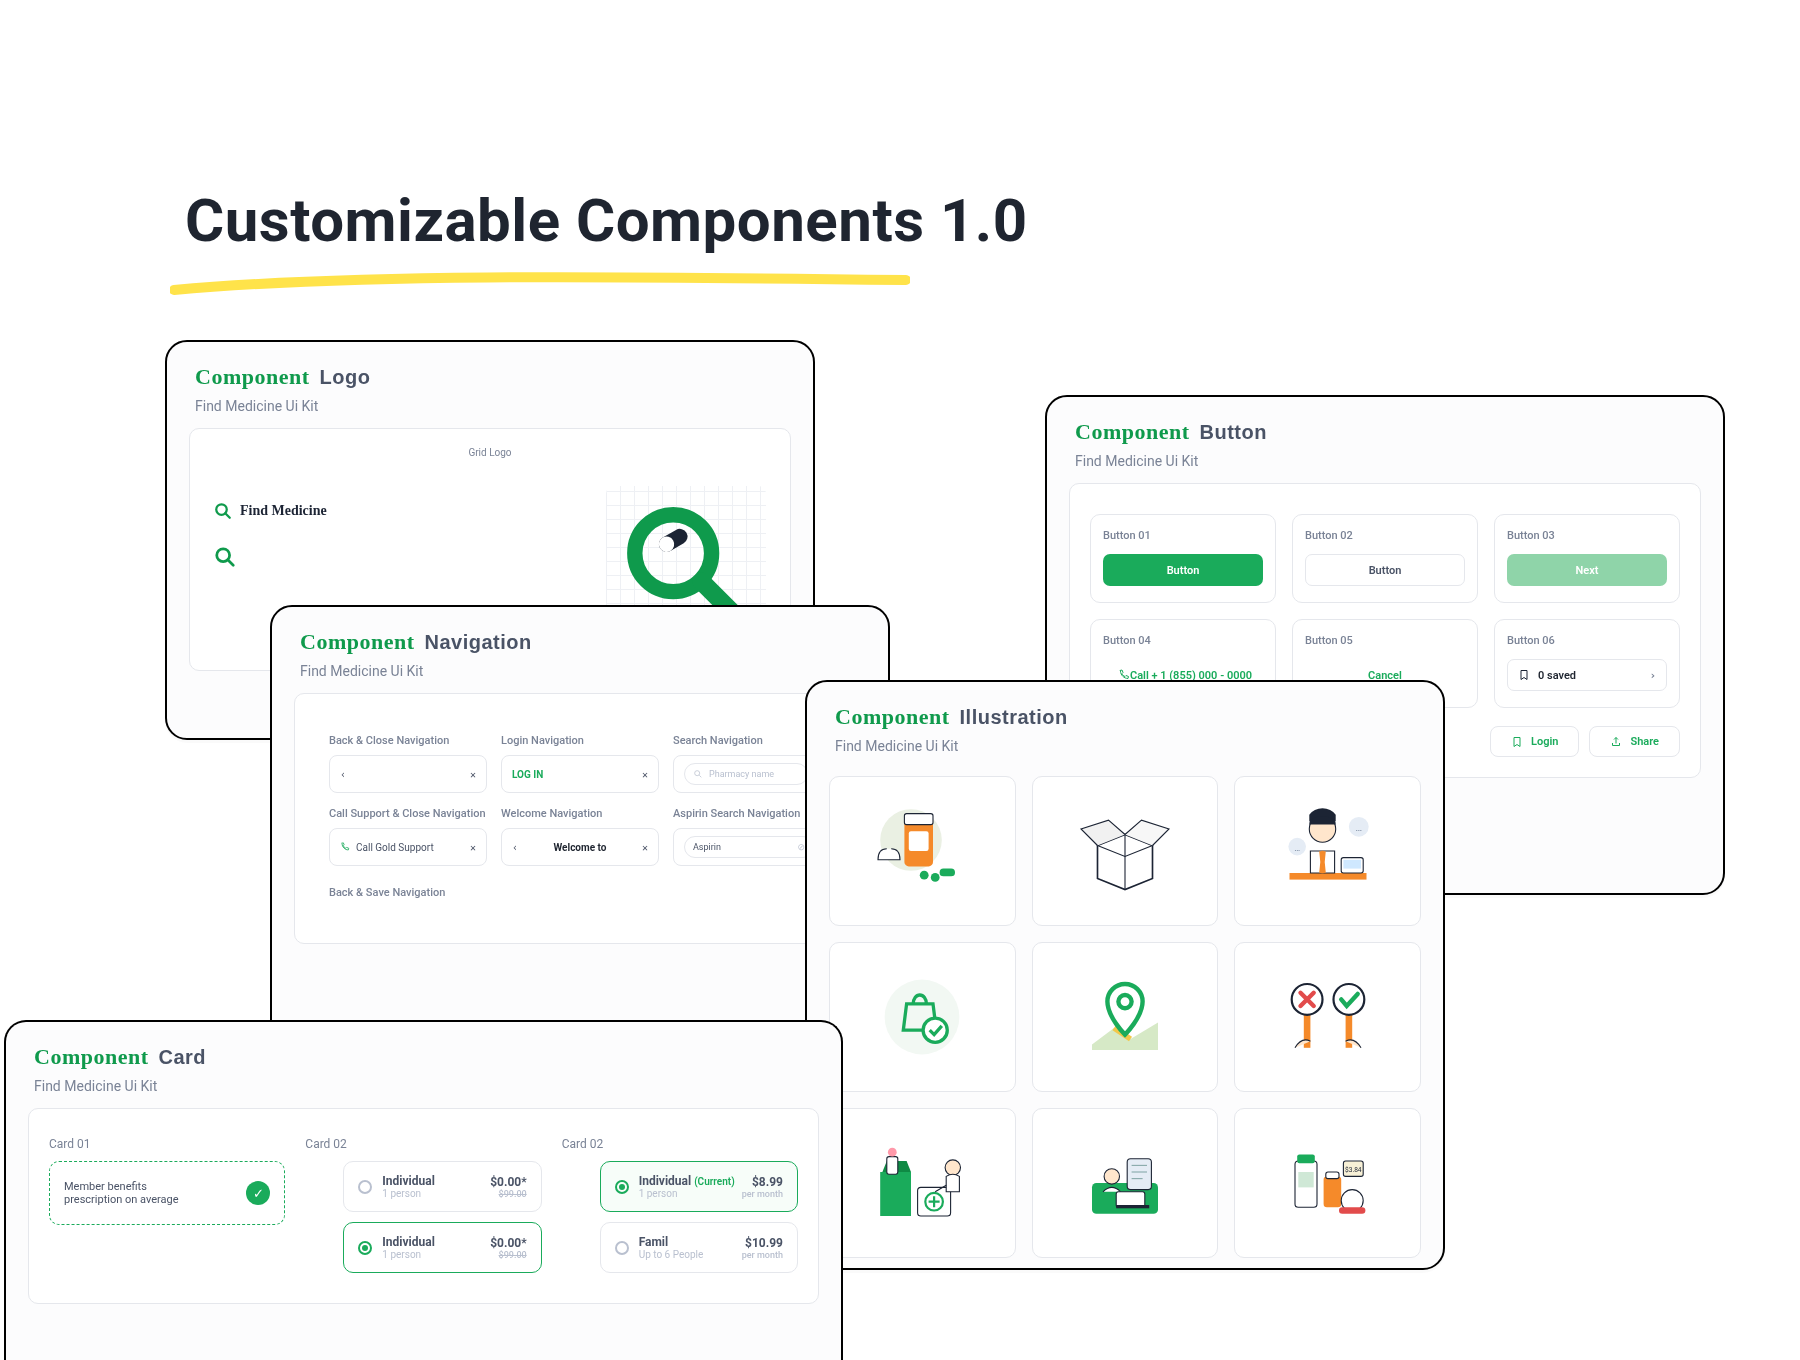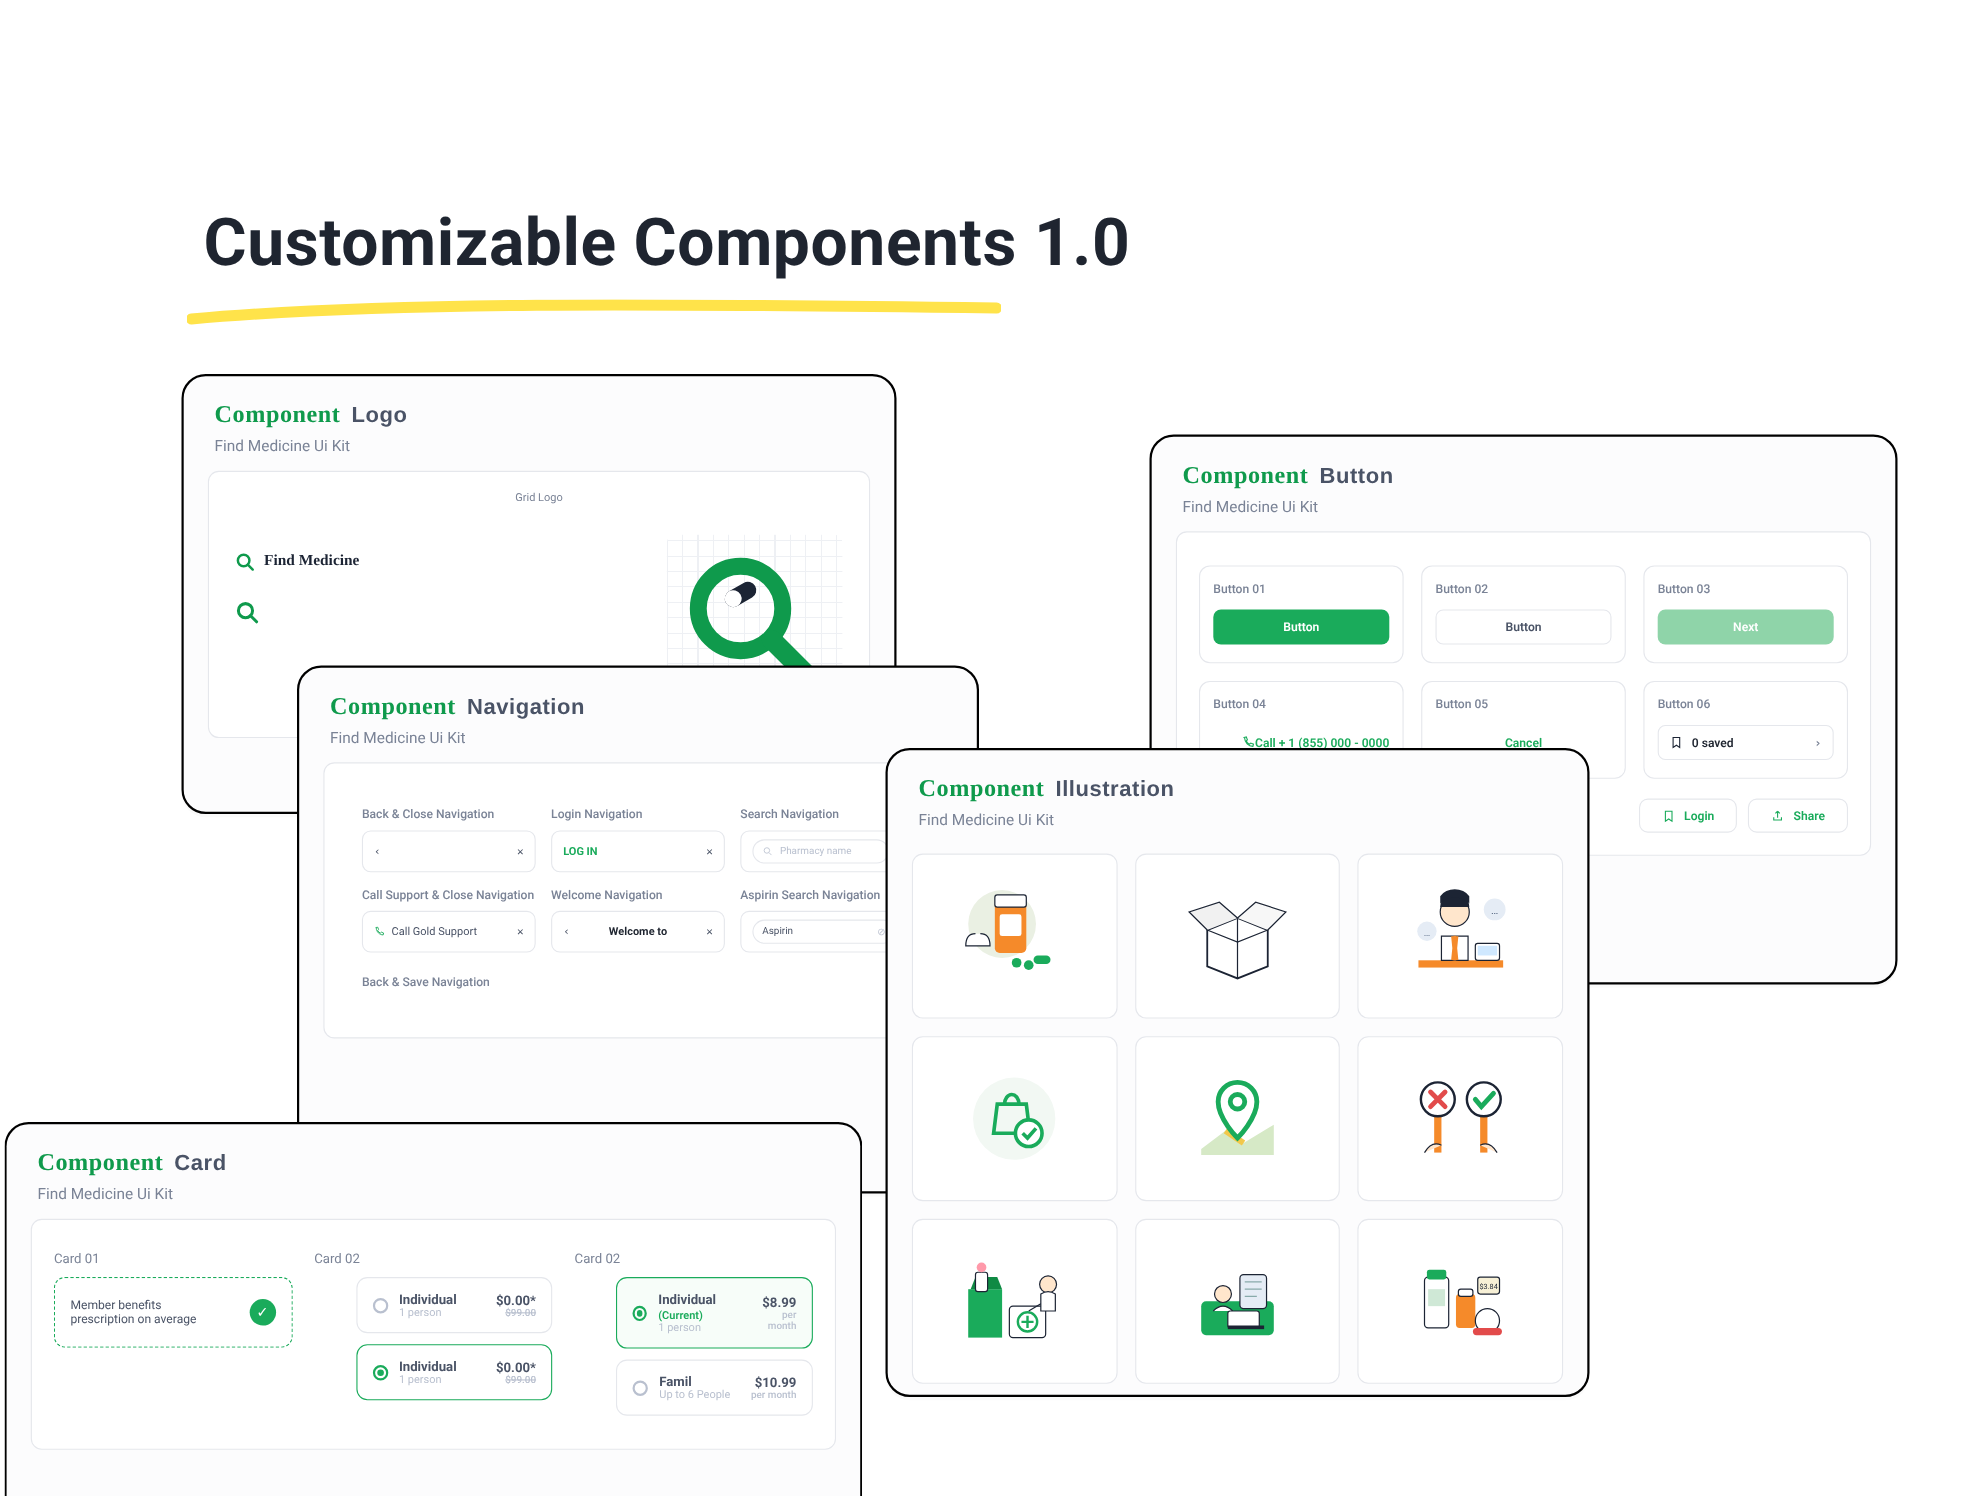--- a/index.html
+++ b/index.html
@@ -166,21 +166,21 @@
   
   #panel-illu{left:805px;top:680px;width:640px;height:590px}
   .illu-grid{display:grid;grid-template-columns:repeat(3,1fr);gap:16px;margin-top:8px}
   .illu-cell{
     background:#fff;border:1px solid var(--border);border-radius:10px;
     height:150px;display:flex;align-items:center;justify-content:center;
   }
   .illu-cell svg{width:110px;height:110px}
 
   
-  #panel-card{left:4px;top:1020px;width:780px;height:340px;border-bottom-left-radius:0;border-bottom-right-radius:0;border-bottom:none}
+  #panel-card{left:4px;top:1020px;width:839px;height:340px;border-bottom-left-radius:0;border-bottom-right-radius:0;border-bottom:none}
   .card-row{display:grid;grid-template-columns:repeat(3,1fr);gap:20px;margin-top:8px}
   .card-col .cap{font-size:12px;color:var(--slate-light);margin-bottom:10px}
   .dashed{
     border:1.5px dashed var(--green);border-radius:10px;padding:18px 14px;
     display:flex;align-items:center;justify-content:space-between;
     background:#fff;
   }
   .check-dot{
     width:24px;height:24px;border-radius:12px;background:var(--green);
     display:flex;align-items:center;justify-content:center;color:#fff;font-size:13px;
@@ -344,21 +344,21 @@
         <div class="btn-cell">
           <div class="caprow">
               <span class="label-sm">Button 03</span>
             </div>
           <div class="btn soft">Next</div>
         </div>
         <div class="btn-cell">
           <div class="caprow">
               <span class="label-sm">Button 04</span>
             </div>
-          <div class="btn link" style="justify-content:flex-end;gap:0;padding-left:4px">
+          <div class="btn link" style="justify-content:center;gap:0;padding-left:4px">
             <svg class="mini-ic" viewBox="0 0 24 24" fill="none" stroke="#1aab5b" stroke-width="2">
                 <path d="M5 4c0 8 7 15 15 15l1-4-5-2-2 2c-3-1-5-3-6-6l2-2-2-5-4 1z"></path>
               </svg>
             <span>Call + 1 (855) 000 - 0000</span>
           </div>
         </div>
         <div class="btn-cell">
           <div class="caprow">
               <span class="label-sm">Button 05</span>
             </div>

